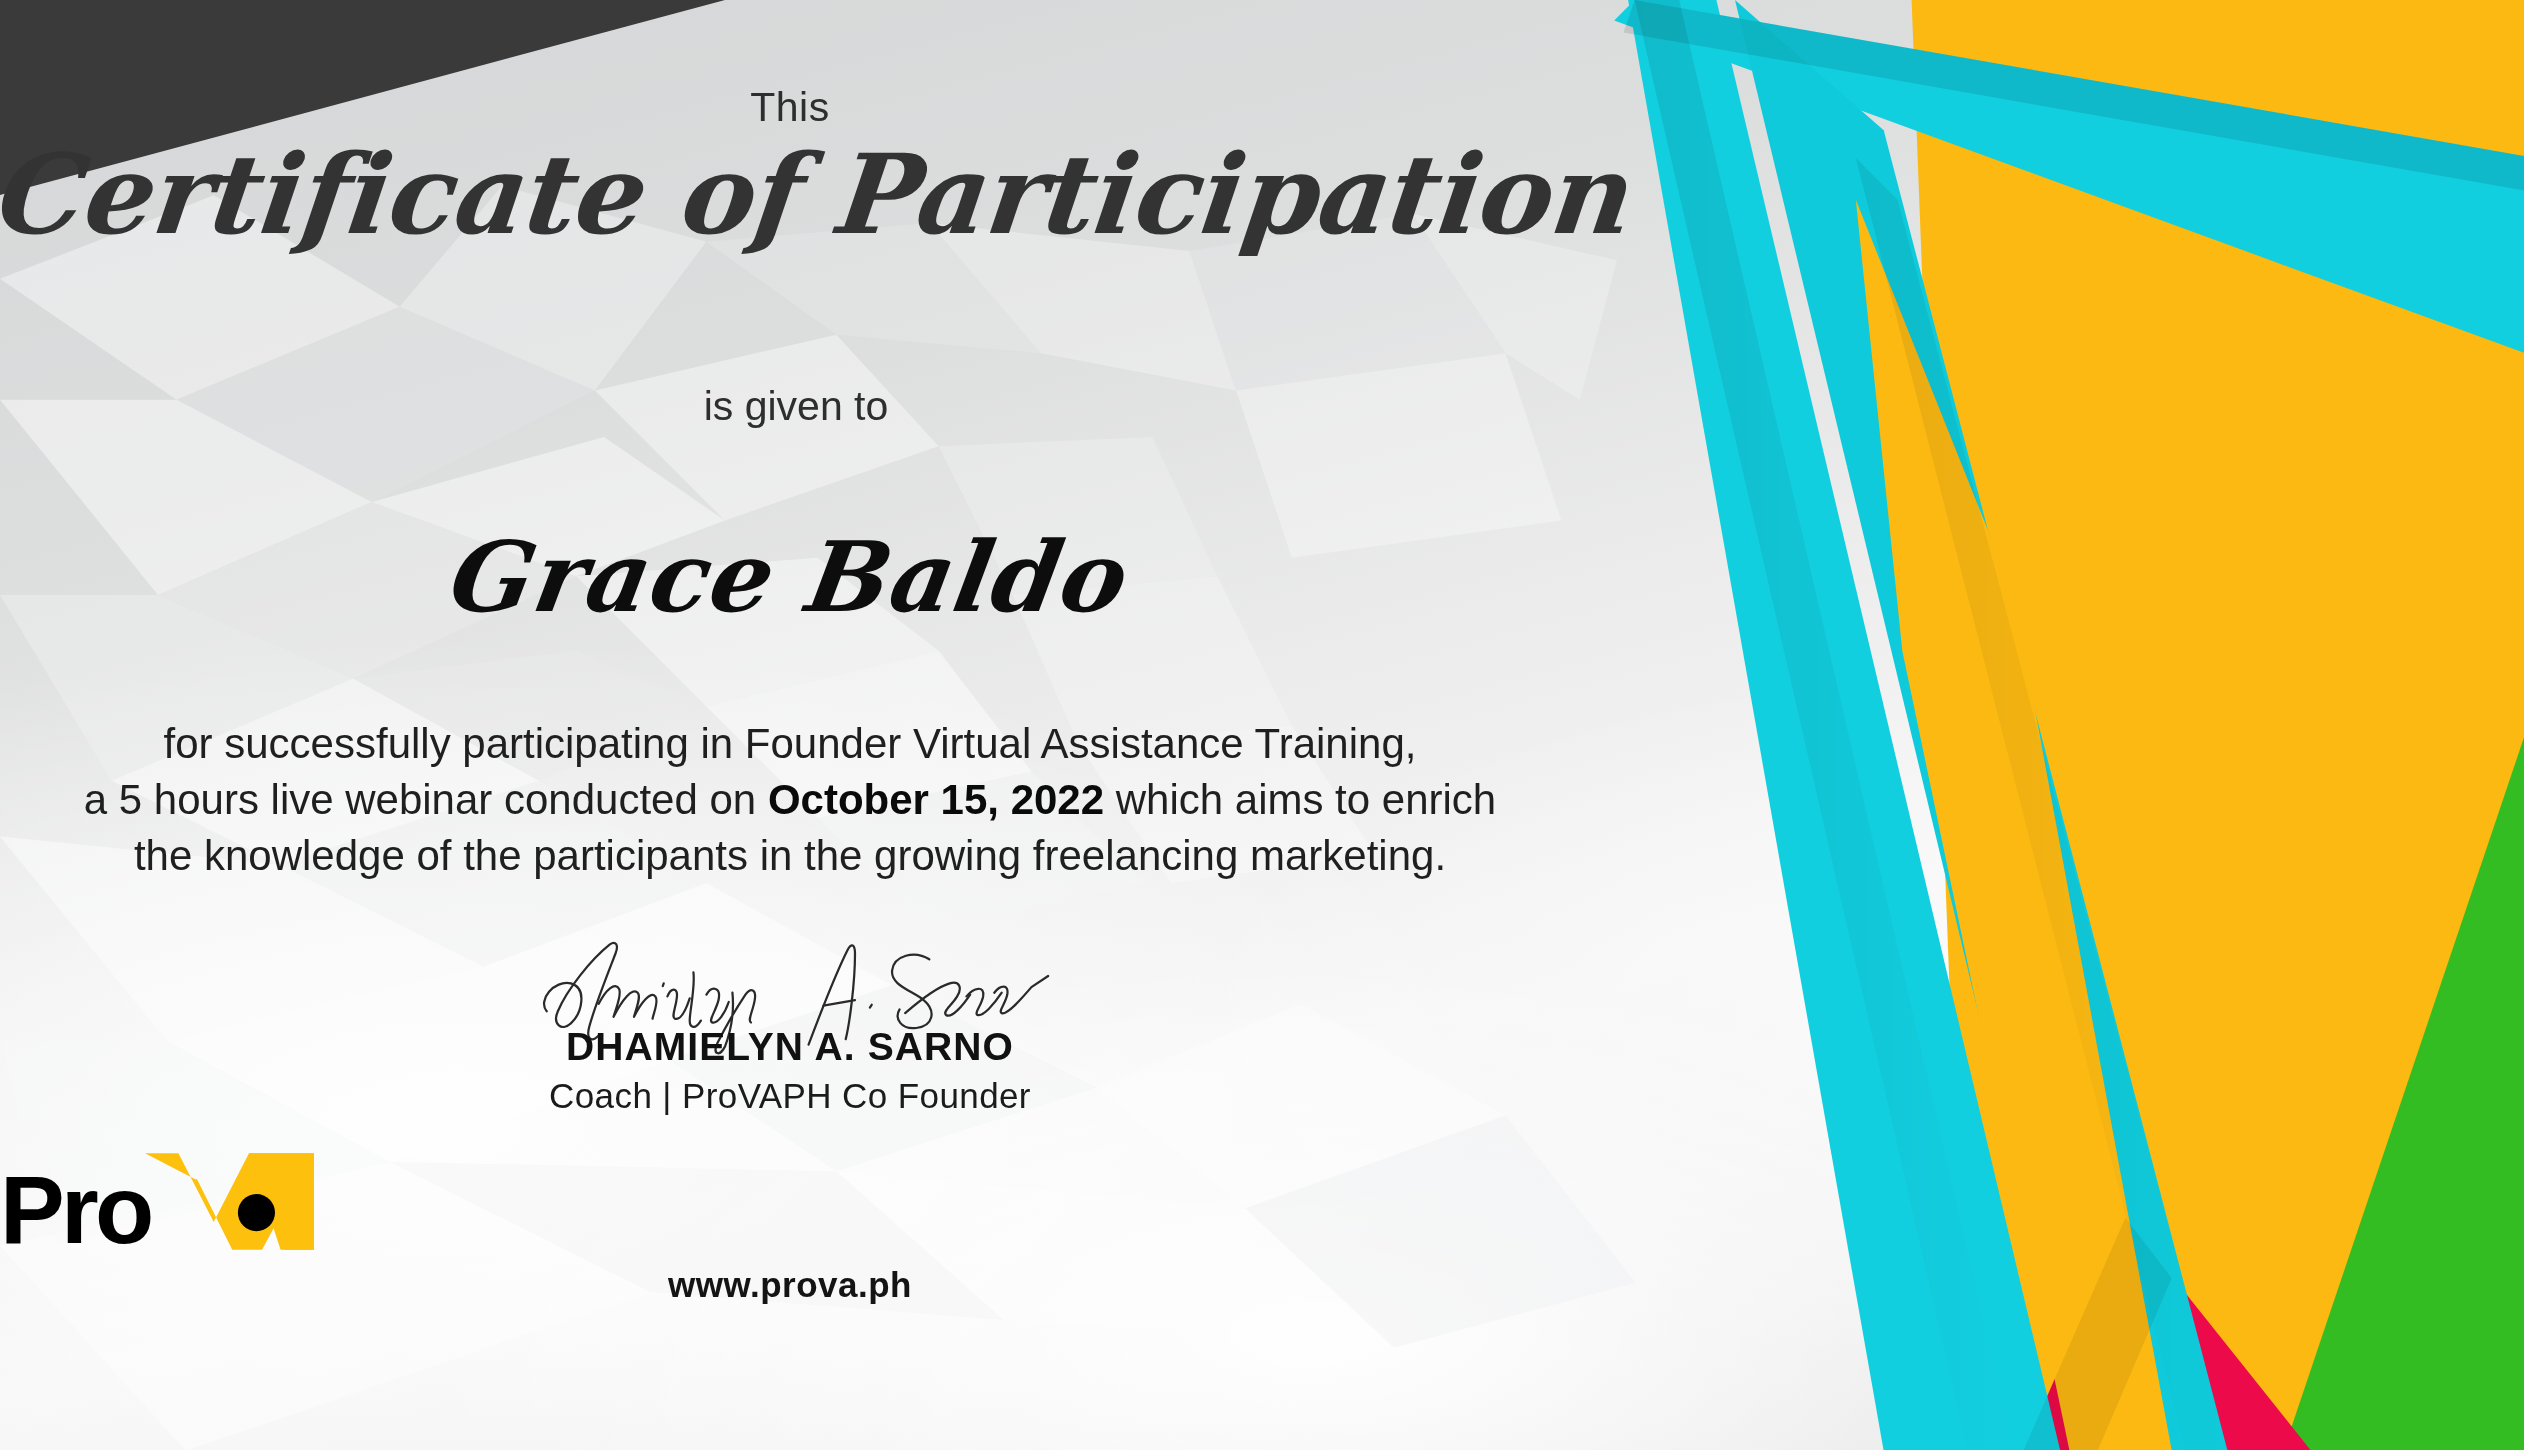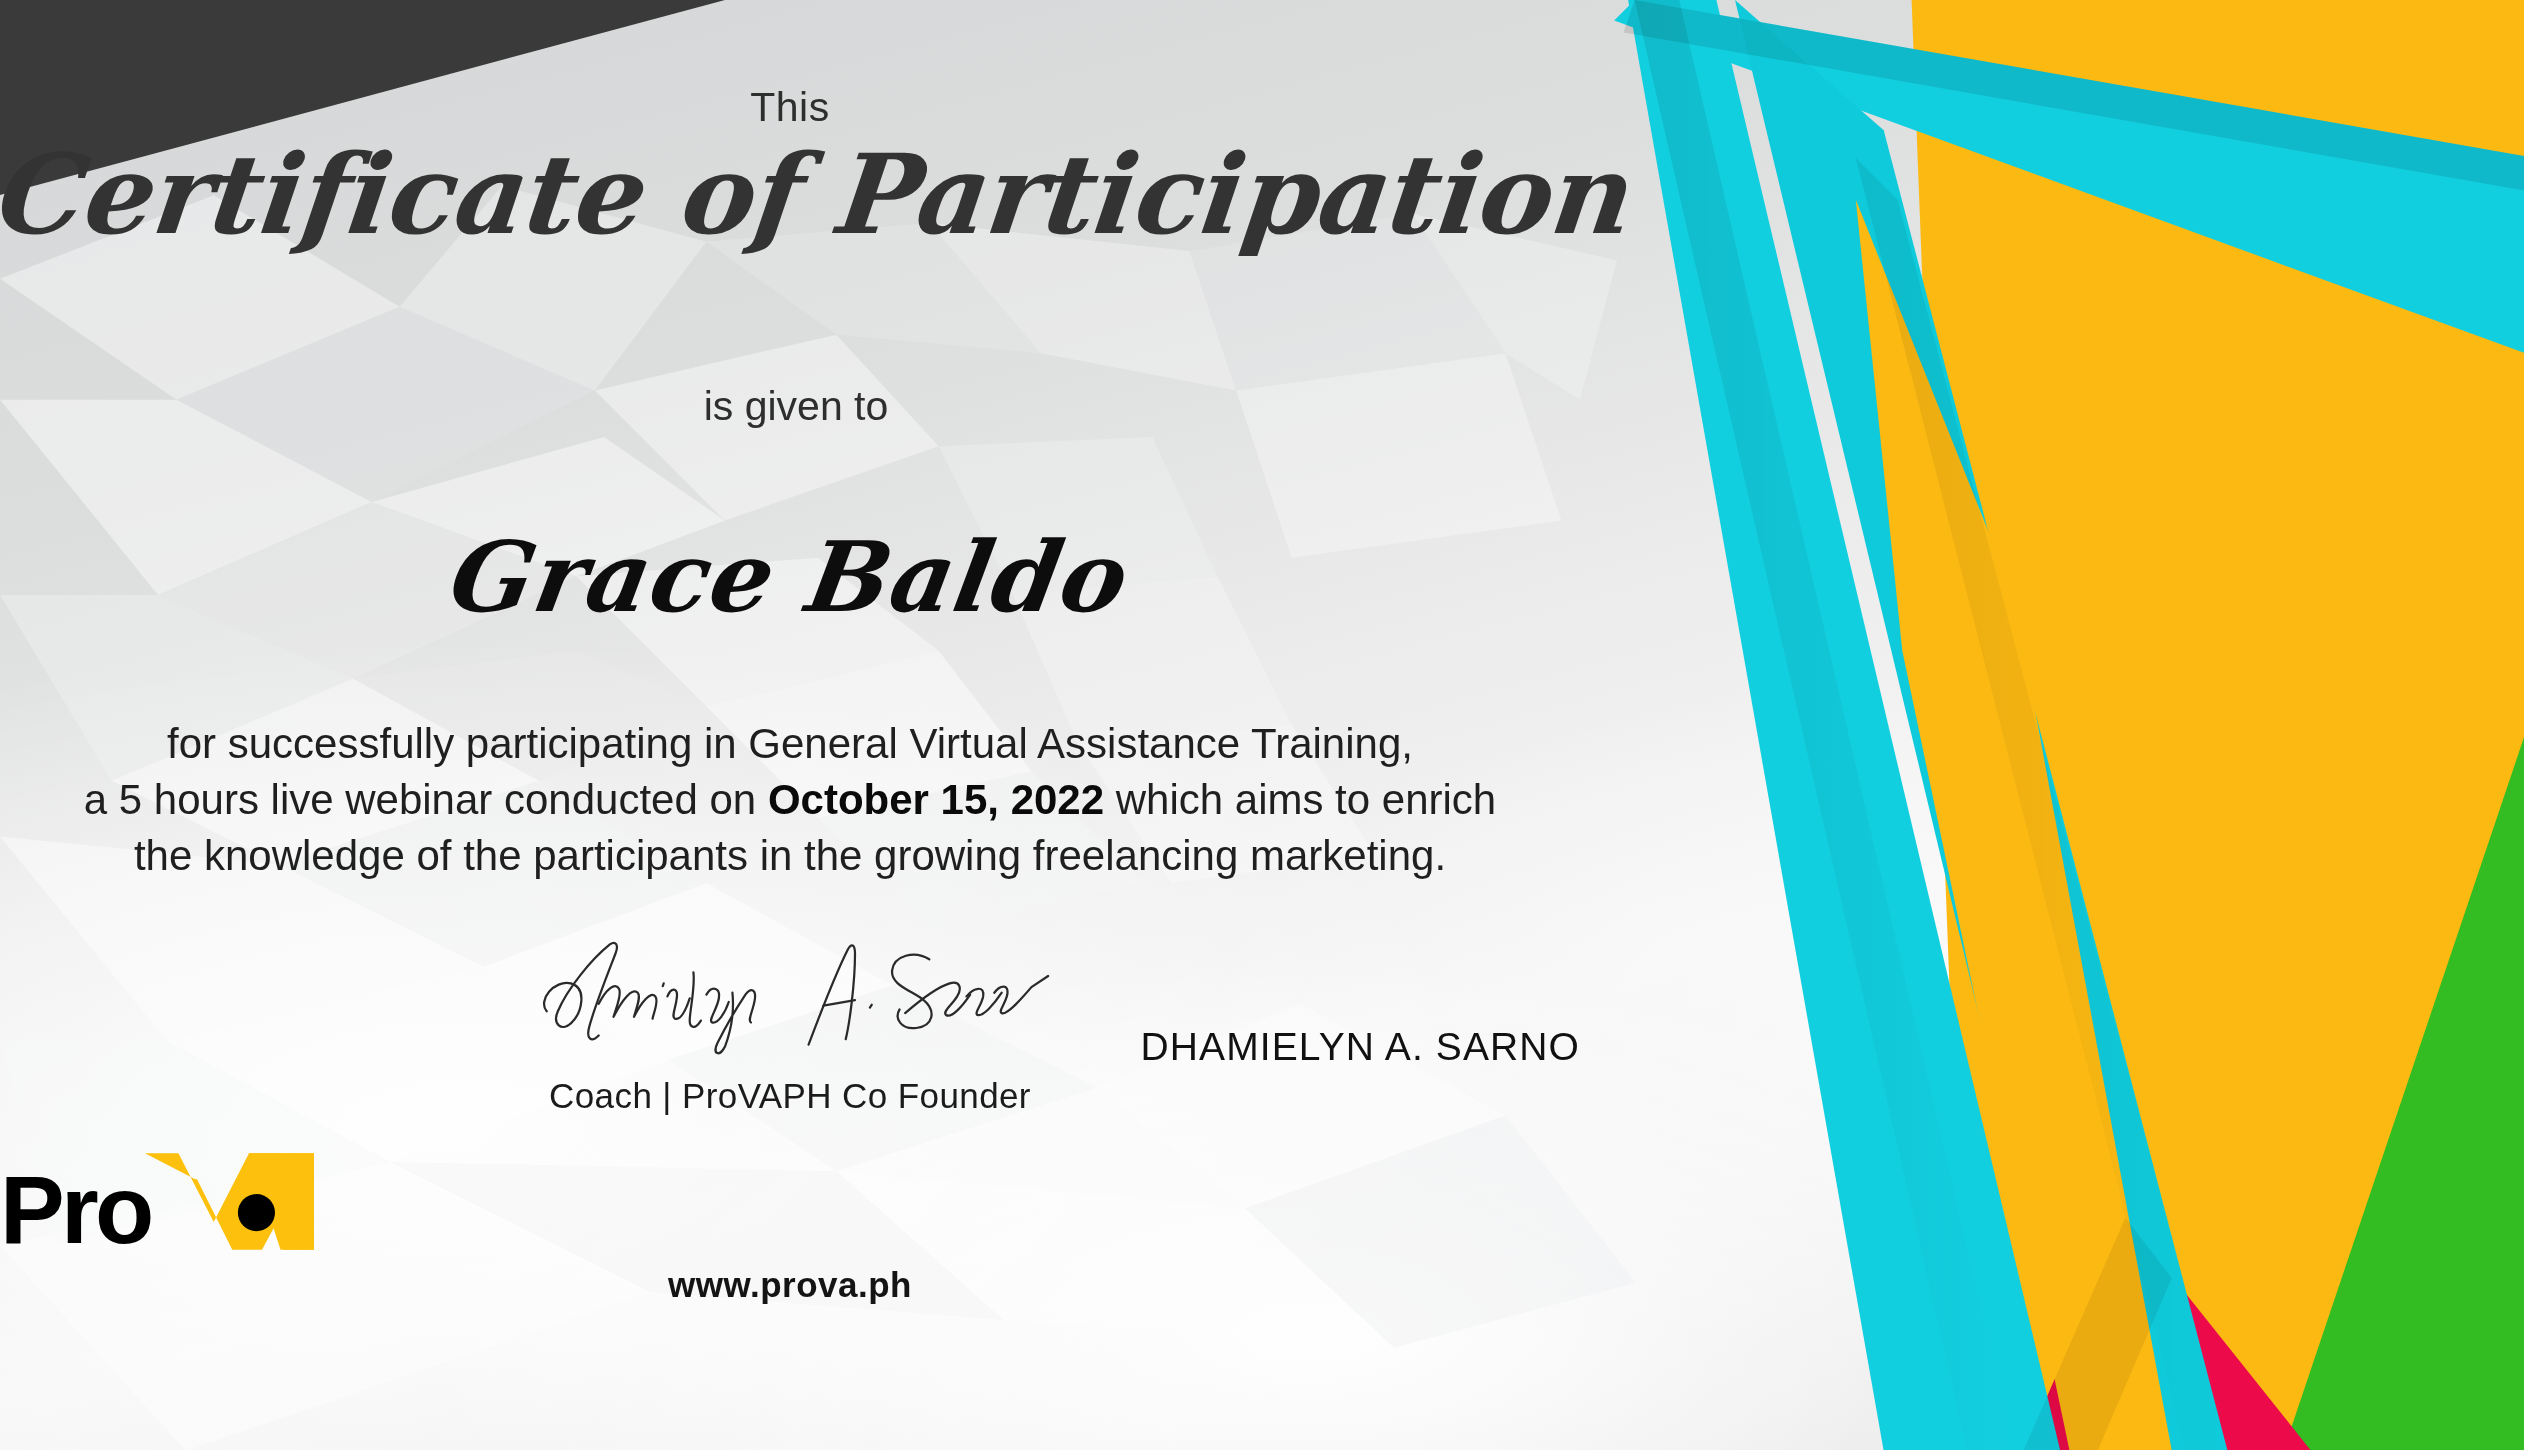--- a/index.html
+++ b/index.html
@@ -140,24 +140,23 @@
     height: 112px;
     display: flex;
     align-items: center;
     justify-content: center;
   }
   .signature-mark svg { display: block; }
 
   .signer-name {
     margin-top: -26px;
     font-size: 39px;
-    font-weight: normal;
+    font-weight: bold;
     letter-spacing: 1.1px;
     color: #111111;
-    text-align: right;
   }
   .signer-role {
     margin-top: 7.4px;
     font-size: 35px;
     font-weight: 300;
     letter-spacing: 0.4px;
     color: #1b1b1b;
   }
 
   
@@ -283,21 +282,21 @@
 
     <div class="line-this">This</div>
 
     <div class="title-main">Certificate of Participation</div>
 
     <div class="line-given">is given to</div>
 
     <div class="recipient-name">Grace Baldo</div>
 
     <div class="body-copy">
-      <div>for successfully participating in General Virtual Assistance Training,</div>
+      <div>for successfully participating in Founder Virtual Assistance Training,</div>
       <div>
         <span>a 5 hours live webinar conducted on </span><span class="date-strong">October 15, 2022</span><span>  which aims to enrich</span>
       </div>
       <div>the knowledge of the participants in the growing freelancing marketing.</div>
     </div>
 
     <div class="signature-block">
       <div class="signature-mark">
         <svg width="520" height="121" viewBox="0 0 560 130" fill="none" stroke="#2a2a2a" stroke-width="2.4" stroke-linecap="round" stroke-linejoin="round">
           <path d="M18,82 C8,70 26,48 44,52 C62,57 56,84 44,95 C34,104 24,96 30,82 C40,58 66,26 86,10

